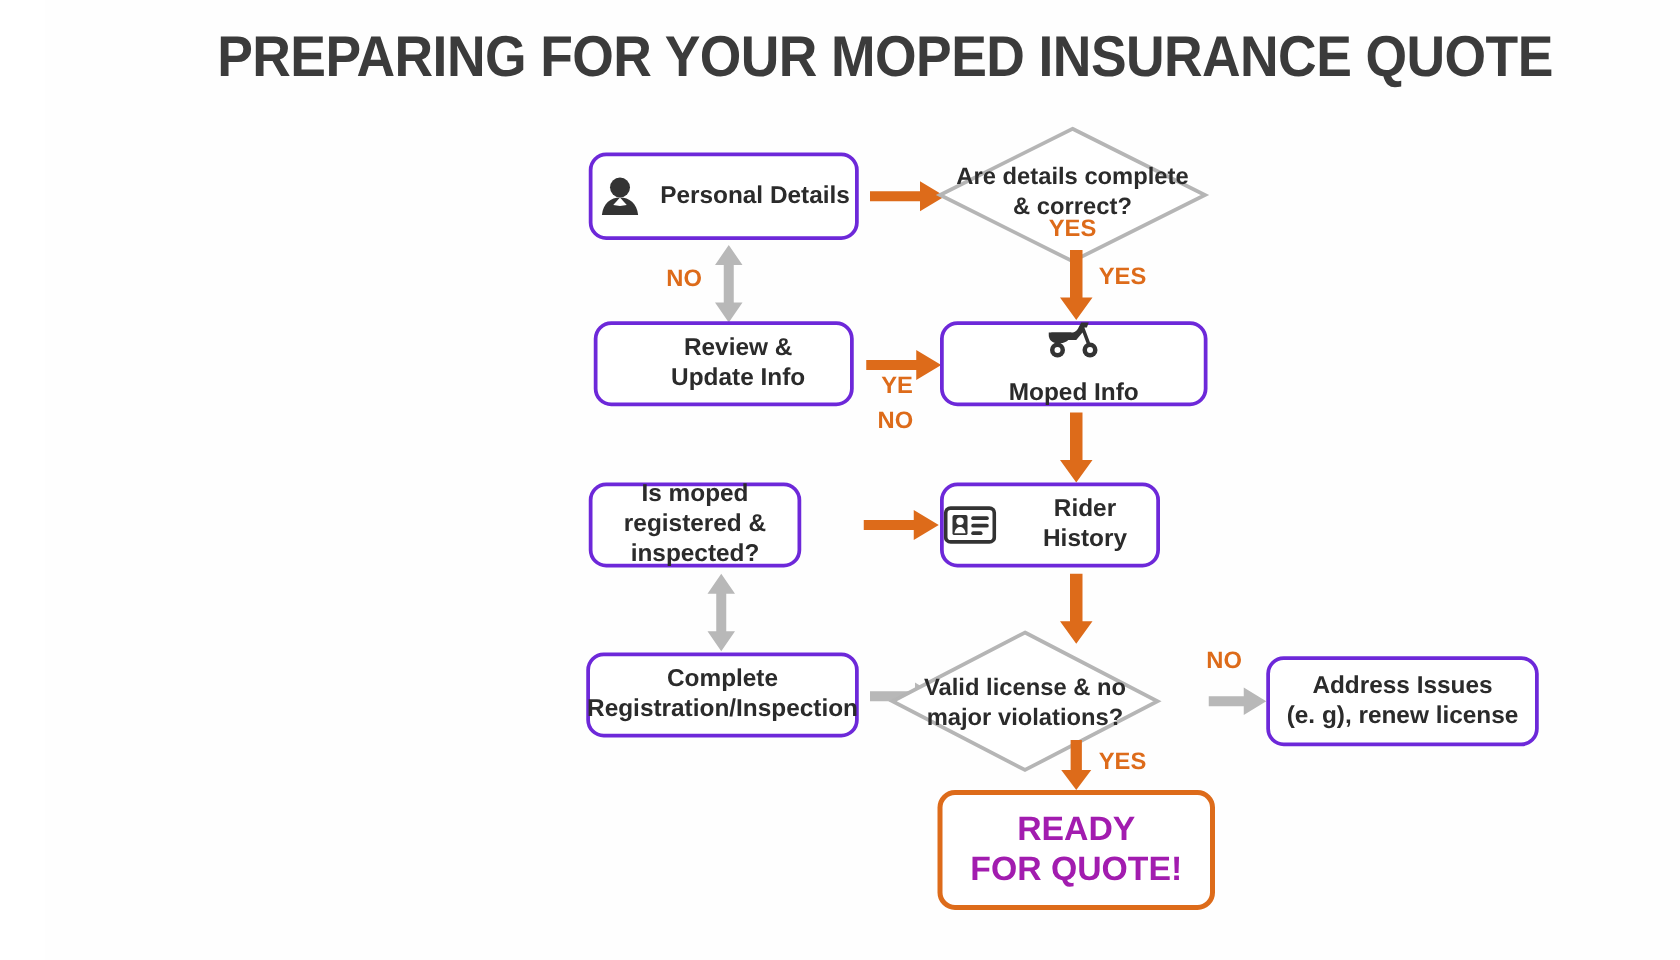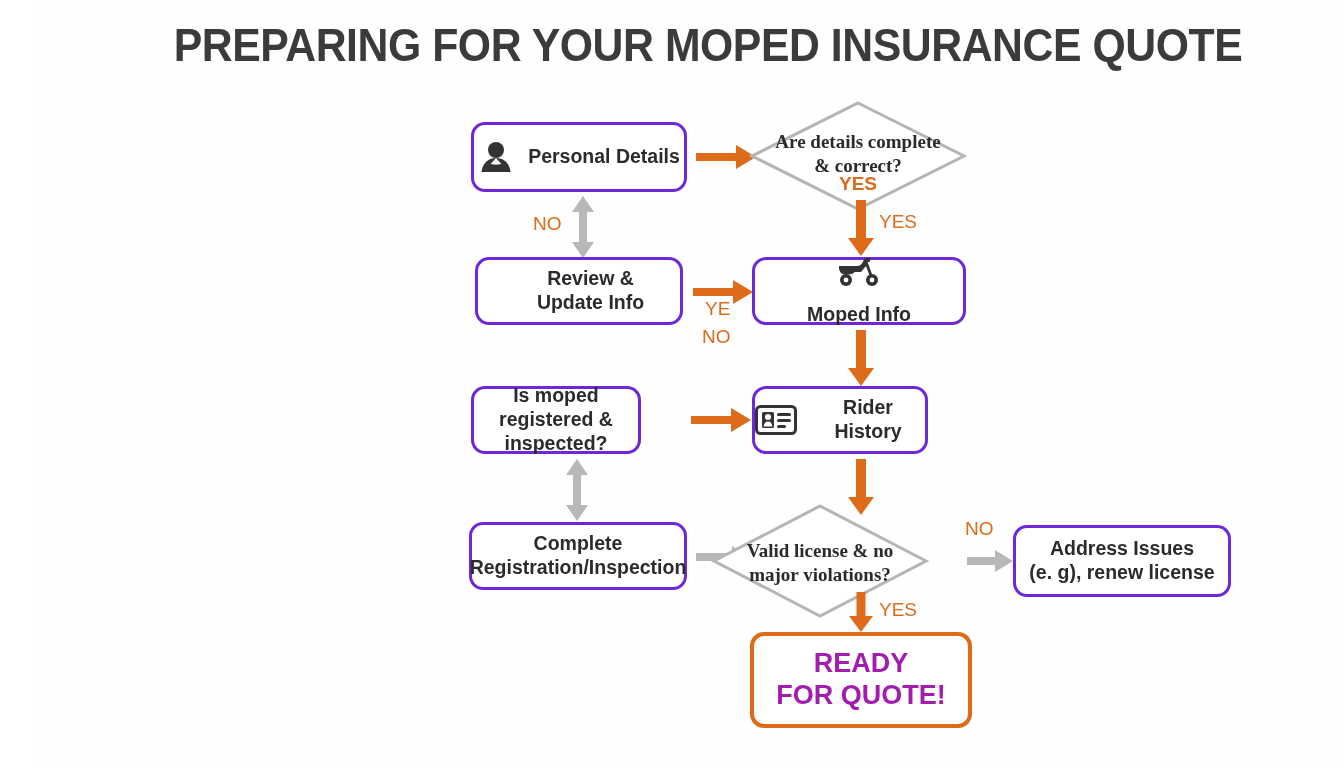--- a/index.html
+++ b/index.html
@@ -79,33 +79,32 @@
   }
   .diamond .dlabel {
     position: absolute;
     left: 0;
     width: 100%;
     text-align: center;
     font-size: 19px;
     font-weight: bold;
     color: #2b2b2b;
     line-height: 1.25;
-    font-family: Liberation Serif, serif;
   }
 
   
   .conn {
     position: absolute;
     overflow: visible;
   }
 
   .edge-label {
     position: absolute;
     font-size: 19px;
-    font-weight: normal;
+    font-weight: bold;
     color: #dd6b1a;
     white-space: nowrap;
   }
   .inner-yes {
     position: absolute;
     left: 0;
     width: 100%;
     text-align: center;
     font-size: 19px;
     font-weight: bold;

